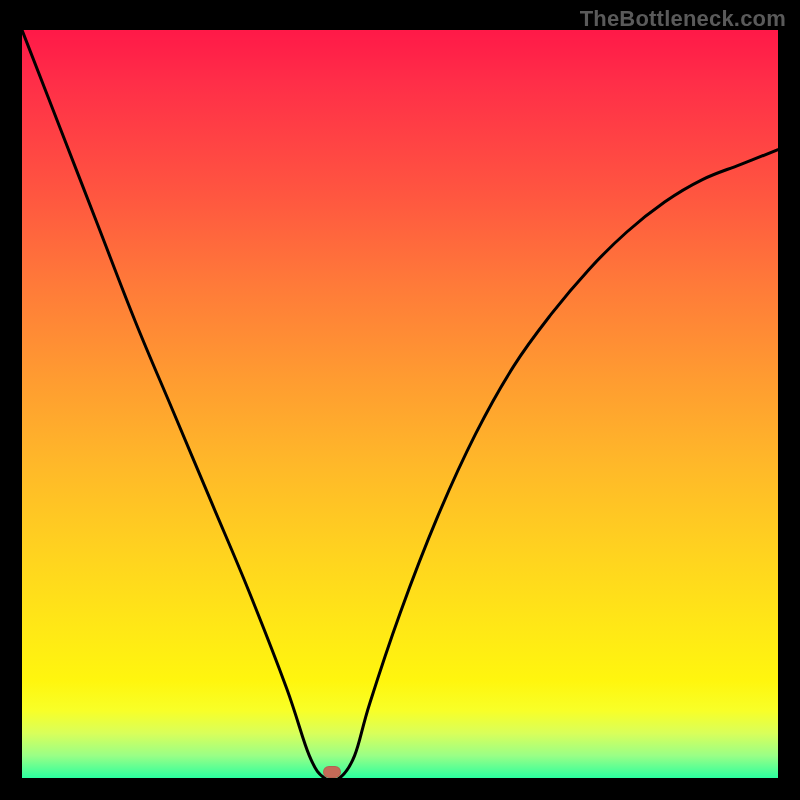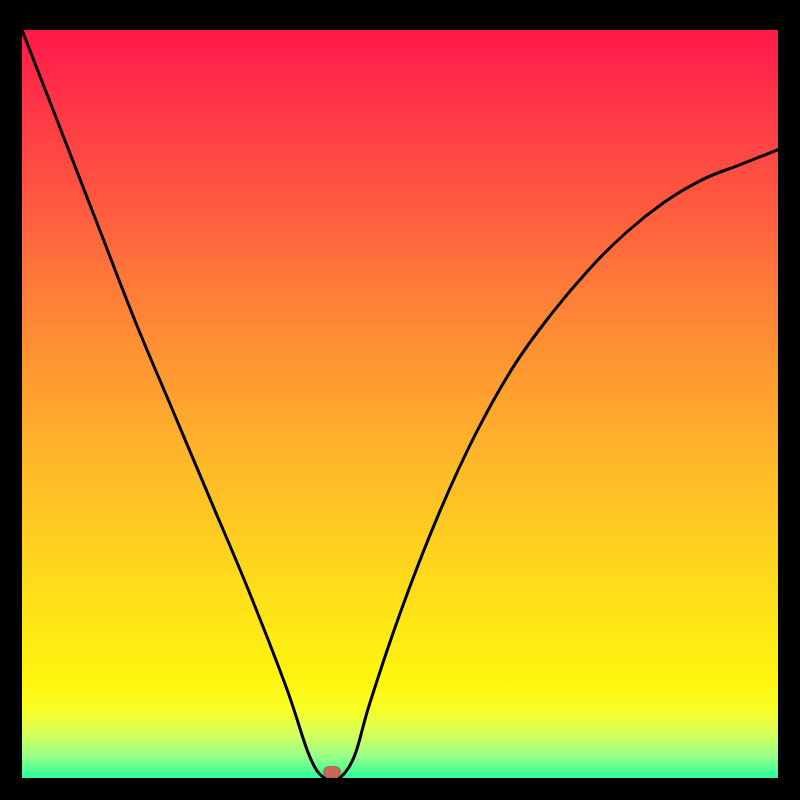--- a/index.html
+++ b/index.html
@@ -63,20 +63,21 @@
     border-radius: 6px;
     background: #c46a57;
     box-shadow: inset 0 0 0 1px rgba(0,0,0,0.08);
     z-index: 60;
   }
 </style>
 </head>
 <body>
 
 <div class="frame">
+  <div class="watermark">TheBottleneck.com</div>
 
   <div class="plot">
     <div class="gradient"></div>
 
     <svg class="curve" viewBox="0 0 756 748" preserveAspectRatio="none">
       <path id="curve-path" d="M 0.0 0.0 C 6.8 17.5, 24.2 62.2, 37.8 97.2 C 51.4 132.2, 62.0 159.5, 75.6 194.5 C 89.2 229.5, 99.8 258.1, 113.4 291.7 C 127.0 325.4, 137.6 349.2, 151.2 381.5 C 164.8 413.8, 175.4 438.9, 189.0 471.2 C 202.6 503.6, 213.2 527.3, 226.8 561.0 C 240.4 594.7, 253.7 628.6, 264.6 658.2 C 275.5 687.9, 280.5 709.4, 287.3 725.6 C 294.1 741.7, 297.0 744.0, 302.4 748.0 C 307.8 752.0, 312.1 752.0, 317.5 748.0 C 323.0 744.0, 327.2 739.0, 332.6 725.6 C 338.1 712.1, 339.6 698.8, 347.8 673.2 C 355.9 647.6, 365.8 617.1, 378.0 583.4 C 390.2 549.8, 402.2 518.5, 415.8 486.2 C 429.4 453.9, 440.0 430.8, 453.6 403.9 C 467.2 377.0, 477.8 358.1, 491.4 336.6 C 505.0 315.1, 515.6 301.7, 529.2 284.2 C 542.8 266.7, 553.4 254.2, 567.0 239.4 C 580.6 224.5, 591.2 214.1, 604.8 202.0 C 618.4 189.8, 629.0 181.5, 642.6 172.0 C 656.2 162.6, 666.8 156.3, 680.4 149.6 C 694.0 142.9, 704.6 140.0, 718.2 134.6 C 731.8 129.3, 749.2 122.4, 756.0 119.7" fill="none" stroke-width="3" stroke-linecap="round" stroke-linejoin="round" stroke="#000000"></path>
     </svg>
 
     <div class="marker" id="marker" style="left: 300.96px; top: 736.26px; background: rgb(196, 106, 87);"></div>
   </div>

